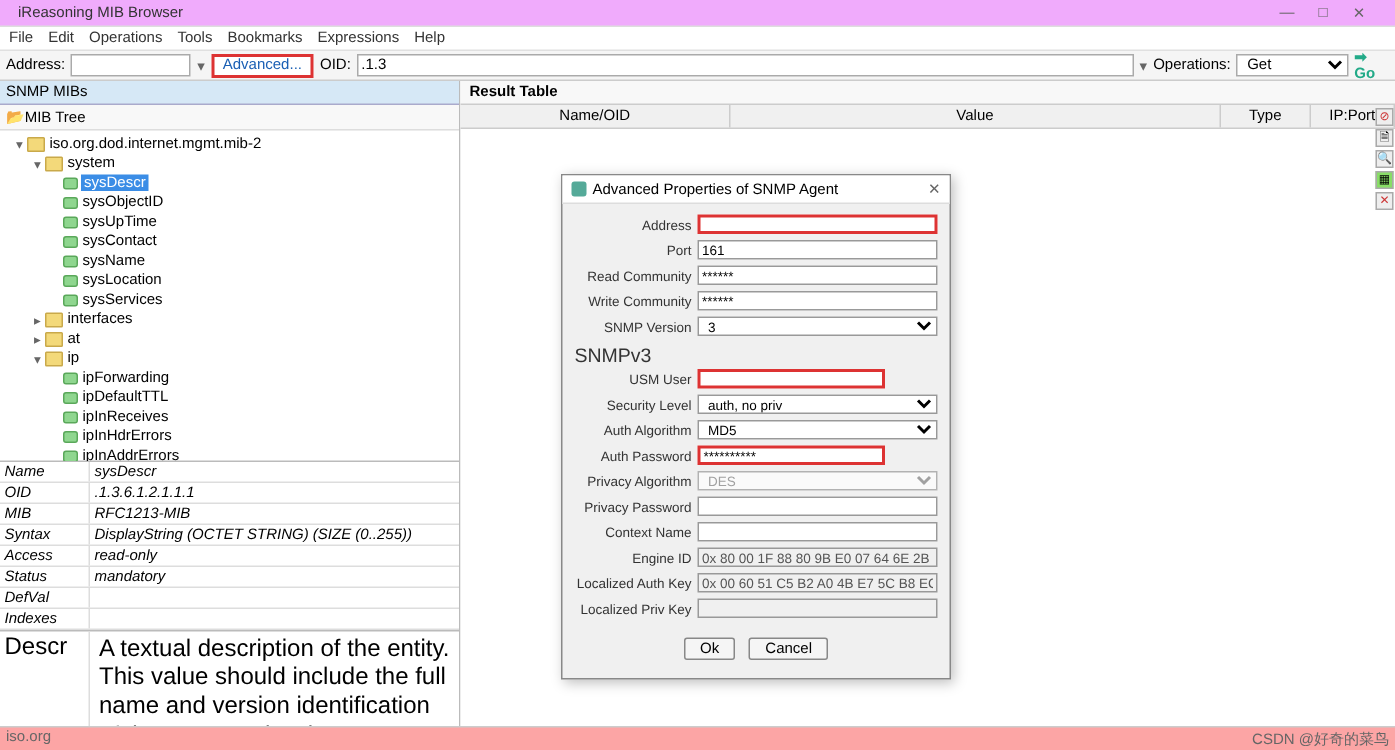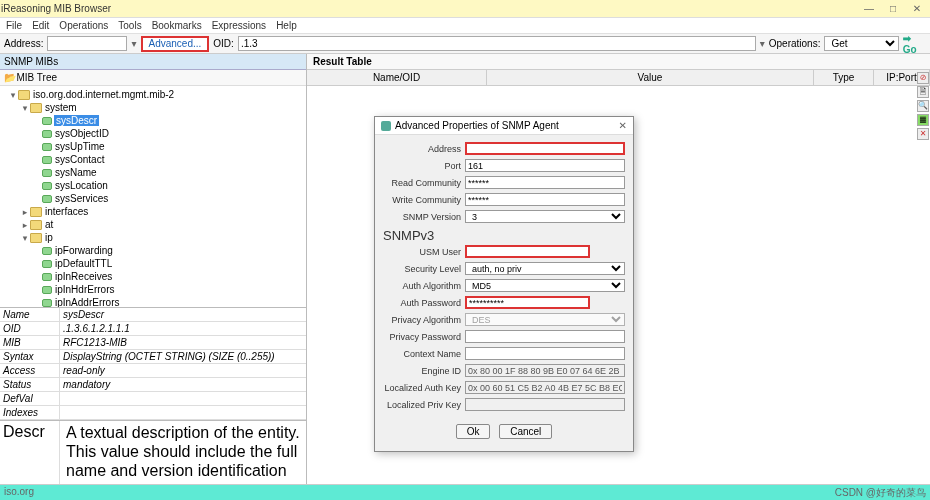--- a/index.html
+++ b/index.html
@@ -1,17 +1,17 @@
 <!DOCTYPE html>
 <html><head>
 <meta charset="utf-8">
 <style>
 * { box-sizing: border-box; margin: 0; padding: 0; }
 body { font-family: Tahoma, Arial, sans-serif; font-size: 10px; background: #f0f0f0; width: 930px; height: 500px; overflow: hidden; display: flex; flex-direction: column; }
-.titlebar { height: 18px; background: #fef9c3; display: flex; align-items: center; padding: 0 1px; font-size: 10px; color: #333; border-bottom: 1px solid #ddd; }
+.titlebar { height: 18px; background: #f0abfc; display: flex; align-items: center; padding: 0 12px; font-size: 10px; color: #333; border-bottom: 1px solid #ddd; }
 .titlebar .title { flex: 1; }
 .titlebar .winbtn { width: 24px; text-align: center; color: #666; cursor: default; }
 .menubar { height: 16px; background: #fff; display: flex; gap: 6px; padding: 0 4px; font-size: 10px; color: #333; border-bottom: 1px solid #e0e0e0; align-items: center; }
 .menubar span { padding: 0 2px; }
 .toolbar { height: 20px; background: #f5f5f5; display: flex; align-items: center; gap: 4px; padding: 0 4px; font-size: 10px; border-bottom: 1px solid #ccc; }
 .toolbar input, .toolbar select { font-size: 10px; height: 15px; border: 1px solid #aaa; padding: 0 2px; background: #fff; }
 .toolbar .addr { width: 80px; }
 .toolbar .adv { color: #1a5fb4; border: 2px solid #d33; padding: 0 6px; height: 16px; display: flex; align-items: center; background: #fff; }
 .toolbar .oid { width: 560px; }
 .toolbar .ops { width: 80px; }
@@ -36,21 +36,21 @@
 .descbox { border-top: 1px solid #bbb; display: flex; font-size: 16px; height: 64px; }
 .descbox .k { width: 60px; padding: 2px 3px; border-right: 1px solid #ddd; }
 .descbox .v { flex: 1; padding: 2px 6px; line-height: 1.2; overflow: hidden; }
 .rightpane { flex: 1; display: flex; flex-direction: column; background: #fff; position: relative; }
 .result-hdr { padding: 2px 6px; font-size: 10px; font-weight: bold; border-bottom: 1px solid #ccc; background: #f8f8f8; }
 .result-cols { display: flex; border-bottom: 1px solid #ccc; background: #f0f0f0; }
 .result-cols div { padding: 2px 4px; font-size: 10px; border-right: 1px solid #ccc; text-align: center; }
 .col-name { width: 180px; } .col-val { flex: 1; } .col-type { width: 60px; } .col-ipport { width: 56px; }
 .side-icons { position: absolute; right: 0; top: 18px; width: 14px; display: flex; flex-direction: column; gap: 2px; align-items: center; }
 .side-icons div { width: 12px; height: 12px; background: #eee; border: 1px solid #aaa; font-size: 8px; text-align: center; line-height: 10px; }
-.statusbar { height: 16px; border-top: 1px solid #ccc; padding: 1px 4px; font-size: 10px; display: flex; justify-content: space-between; background: #5eead4; color: #666; }
+.statusbar { height: 16px; border-top: 1px solid #ccc; padding: 1px 4px; font-size: 10px; display: flex; justify-content: space-between; background: #fca5a5; color: #666; }
 
 .dialog { position: absolute; left: 374px; top: 116px; width: 260px; background: #f0f0f0; border: 1px solid #888; box-shadow: 2px 2px 8px rgba(0,0,0,0.25); z-index: 100; }
 .dlg-title { display: flex; align-items: center; padding: 3px 6px; font-size: 10px; background: #fff; border-bottom: 1px solid #ddd; }
 .dlg-title .dlg-logo { width: 10px; height: 10px; background: #5a9; border-radius: 2px; margin-right: 4px; }
 .dlg-title .close { margin-left: auto; color: #666; cursor: default; }
 .dlg-body { padding: 6px 8px; }
 .fld { display: flex; align-items: center; margin-bottom: 2px; height: 15px; }
 .fld .lbl { width: 82px; text-align: right; padding-right: 4px; font-size: 9px; color: #333; }
 .fld input, .fld select { flex: 1; height: 13px; font-size: 9px; border: 1px solid #999; padding: 0 2px; background: #fff; }
 .fld input.ro { background: #f0f0f0; color: #555; }

